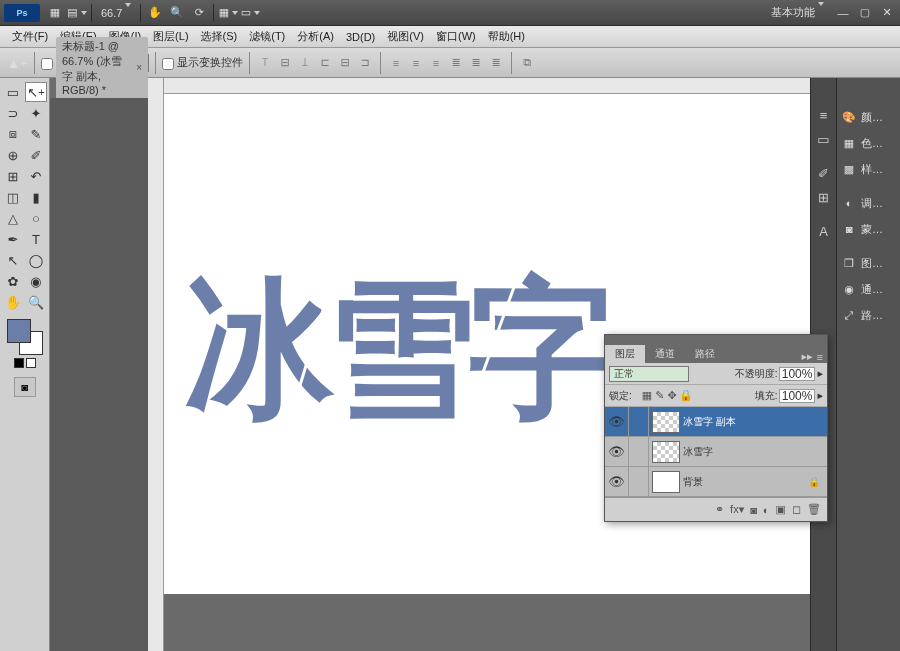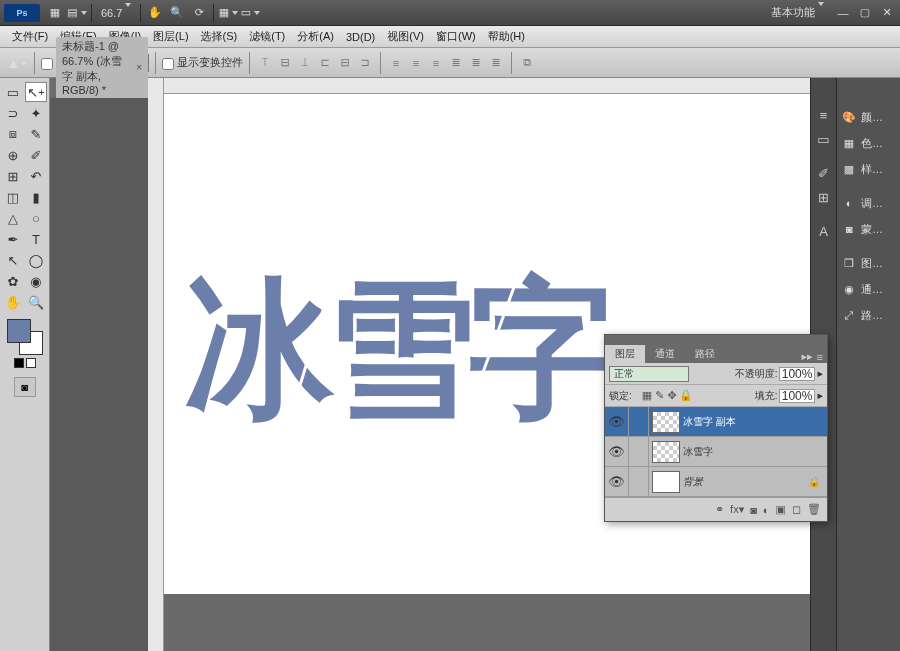--- a/index.html
+++ b/index.html
@@ -328,21 +328,21 @@
       <div class="lp-layer">
         <div class="lp-eye">👁</div>
         <div class="lp-link"></div>
         <div class="lp-thumb"></div>
         <div class="lp-name">冰雪字</div>
       </div>
       <div class="lp-layer">
         <div class="lp-eye">👁</div>
         <div class="lp-link"></div>
         <div class="lp-thumb white"></div>
-        <div class="lp-name" style="font-style:italic">背景</div>
+        <div class="lp-name" style="">背景</div>
         <div class="lp-lock-ind">🔒</div>
       </div>
     </div>
     <div class="lp-footer">
       <span>⚭</span>
       <span>fx▾</span>
       <span>◙</span>
       <span>◐</span>
       <span>▣</span>
       <span>◻</span>

